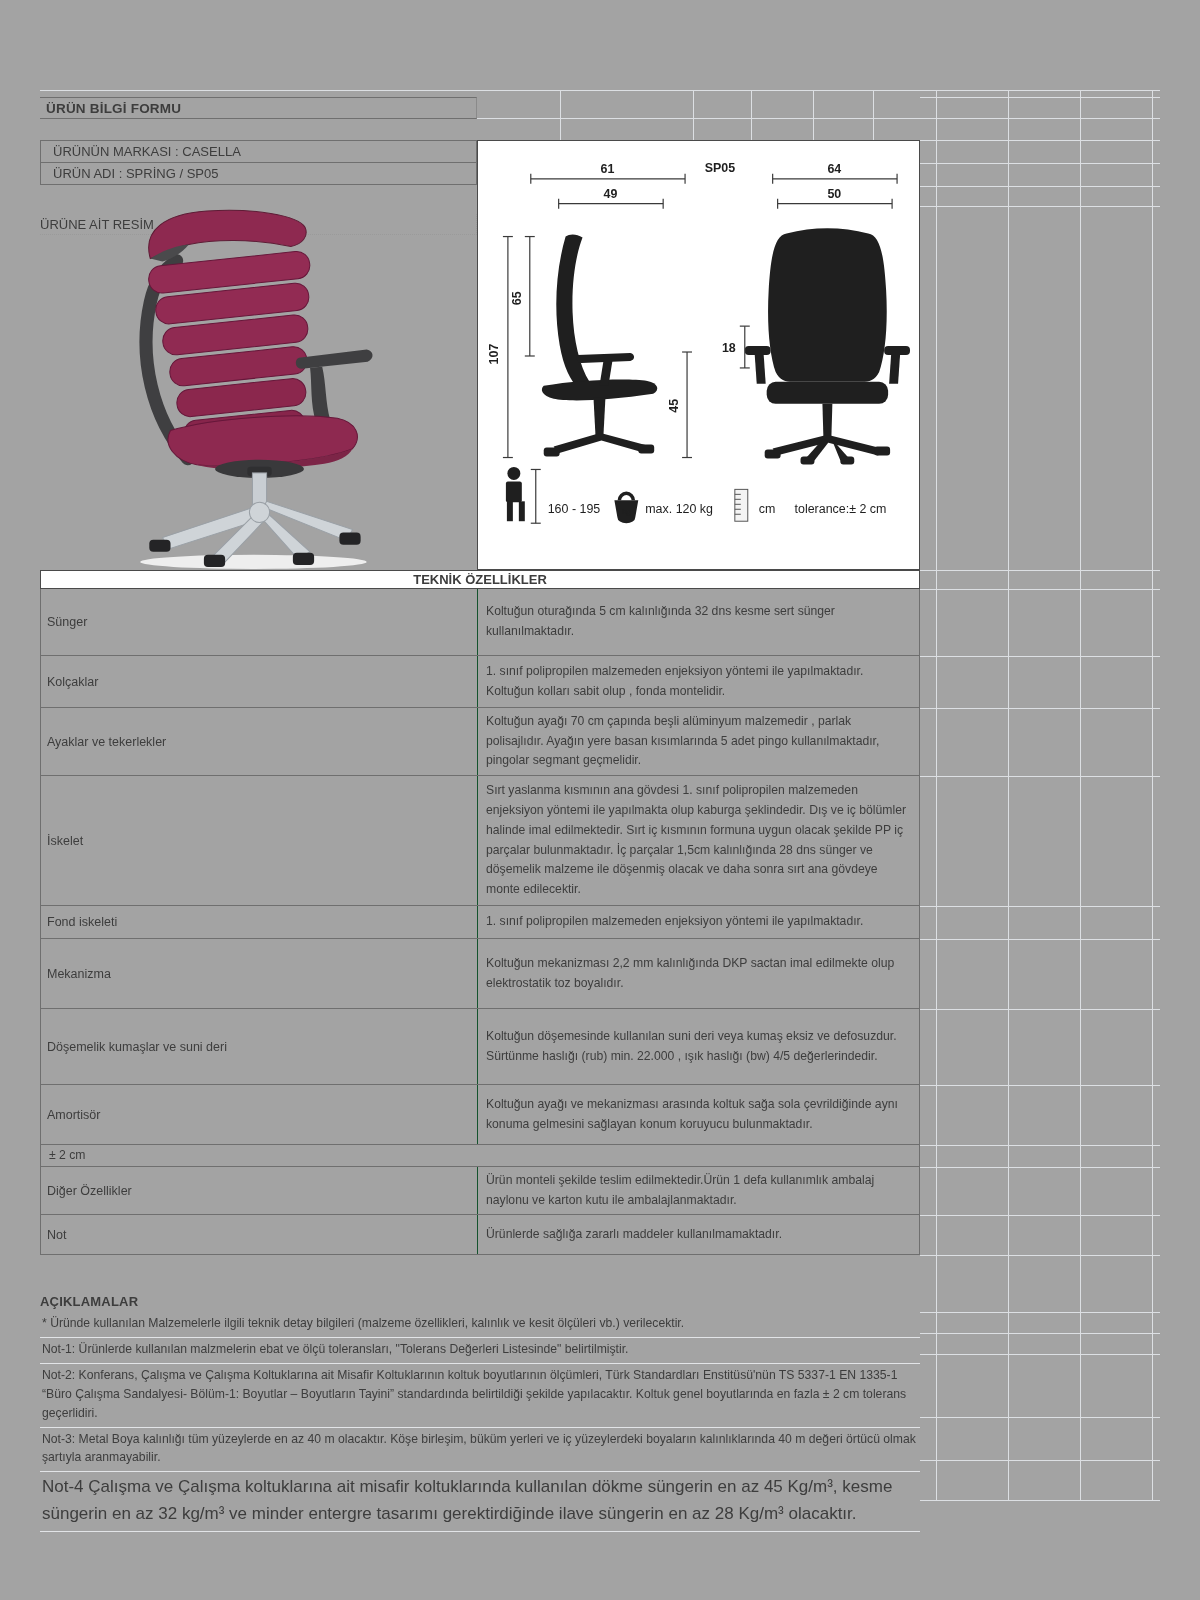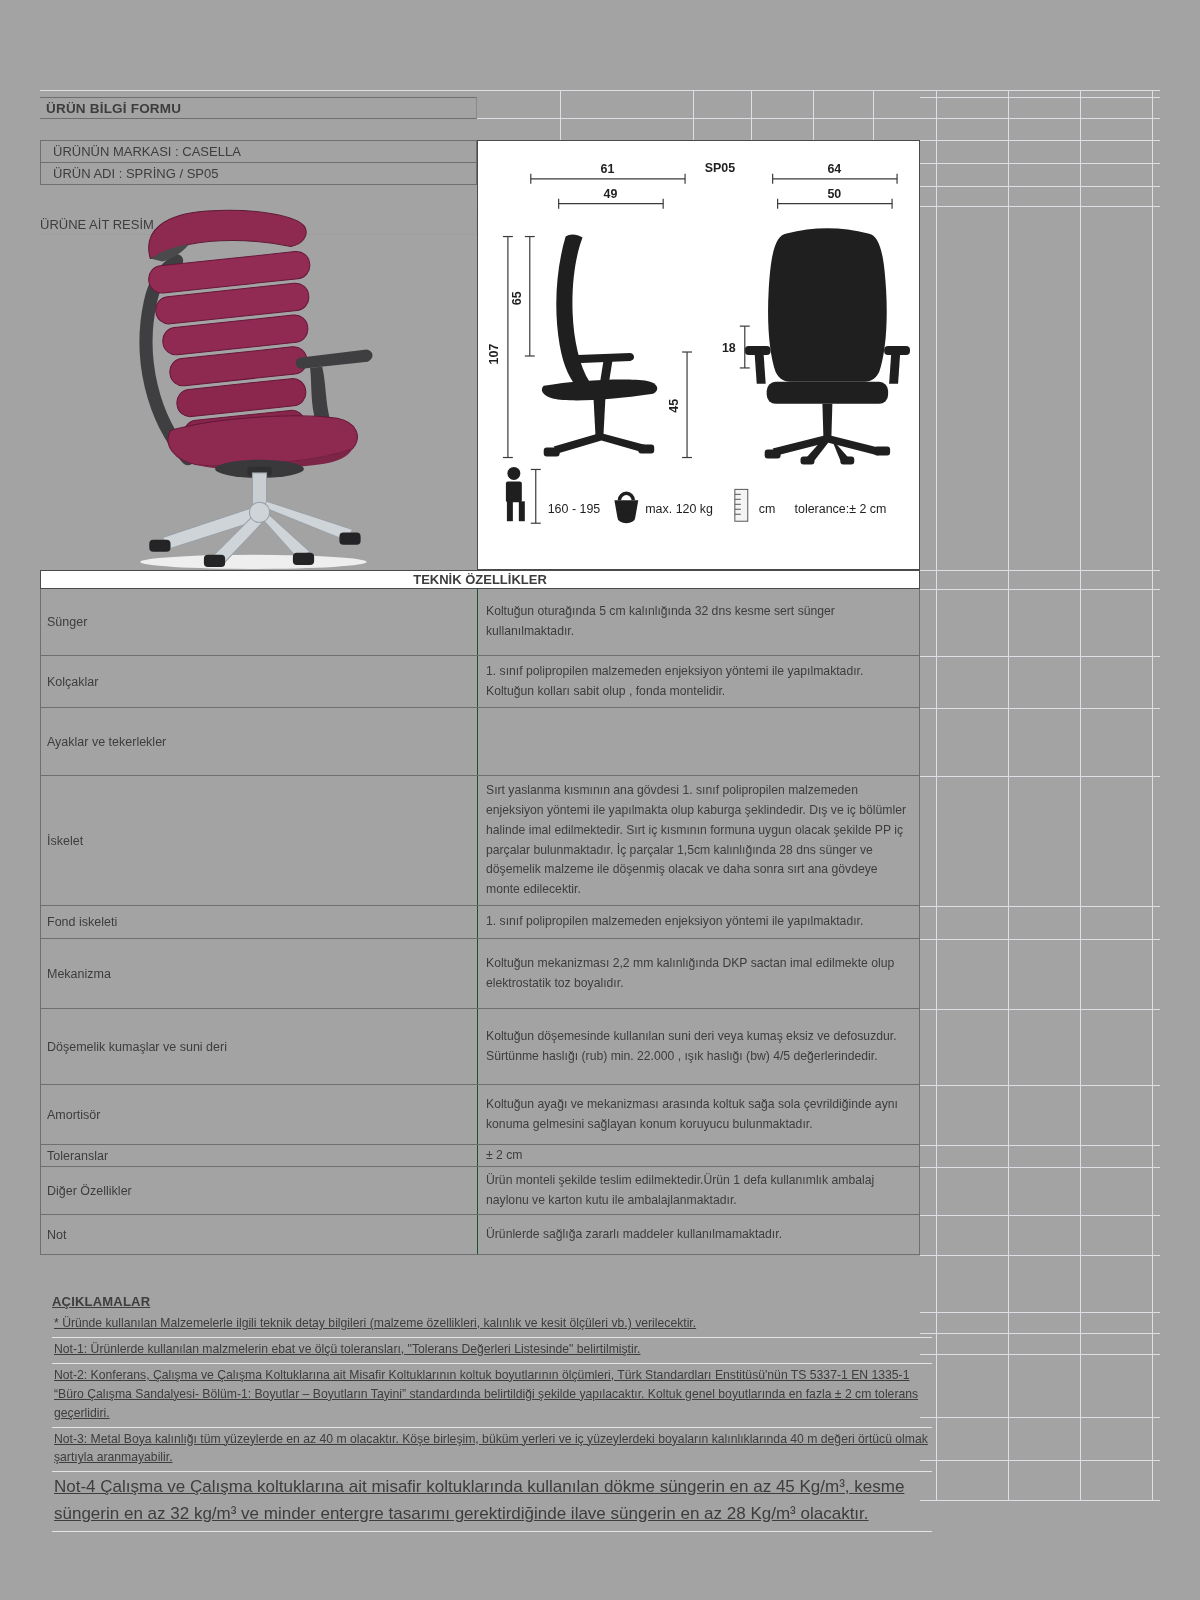--- a/index.html
+++ b/index.html
@@ -53,21 +53,21 @@
   .spec-label {
     width:437px; flex:none; border-right:1px solid #14532d;
     font-size:12.5px; padding:4px 6px; display:flex; align-items:center;
   }
   .spec-value { flex:1; font-size:12.2px; line-height:1.62; padding:3px 8px;
                 display:flex; flex-direction:column; justify-content:center; white-space:pre-line; }
   .r0{height:67px}.r1{height:52px}.r2{height:68px}.r3{height:130px}.r4{height:33px}
   .r5{height:70px}.r6{height:76px}.r7{height:60px}.r8{height:22px}.r9{height:48px}.r10{height:40px}
 
   
-  .notes { position:absolute; left:52px; top:1288px; width:880px;text-decoration:underline; }
+  .notes { position:absolute; left:40px; top:1288px; width:880px; }
   .notes-header { font-size:13px; font-weight:bold; height:24px; padding-top:6px; letter-spacing:.2px; }
   .note-line { font-size:12.2px; line-height:1.55; padding:2px 2px 4px 2px;
                border-bottom:1px solid #e2e4e7; }
   .note-line.small { font-size:17px; }
 </style>
 </head>
 <body>
 
 <div class="sheet">
 
@@ -232,20 +232,21 @@
     <div class="spec-row r0">
         <div class="spec-label">Sünger</div>
         <div class="spec-value">Koltuğun oturağında 5 cm  kalınlığında 32 dns kesme sert sünger kullanılmaktadır.</div>
       </div>
     <div class="spec-row r1">
         <div class="spec-label">Kolçaklar</div>
         <div class="spec-value"> 1. sınıf polipropilen malzemeden enjeksiyon yöntemi ile yapılmaktadır. Koltuğun kolları sabit olup , fonda montelidir.</div>
       </div>
     <div class="spec-row r2">
         <div class="spec-label">Ayaklar ve tekerlekler</div>
+        <div class="spec-value">Koltuğun ayağı  70 cm çapında beşli alüminyum malzemedir , parlak polisajlıdır. Ayağın yere basan kısımlarında  5 adet pingo kullanılmaktadır, pingolar segmant geçmelidir.</div>
       </div>
     <div class="spec-row r3">
         <div class="spec-label">İskelet</div>
         <div class="spec-value">Sırt yaslanma kısmının ana gövdesi  1. sınıf polipropilen malzemeden enjeksiyon yöntemi ile yapılmakta olup kaburga şeklindedir. Dış ve iç bölümler halinde imal edilmektedir. Sırt iç kısmının formuna uygun olacak şekilde PP iç parçalar bulunmaktadır. İç parçalar 1,5cm kalınlığında 28 dns sünger ve döşemelik malzeme ile döşenmiş olacak ve daha sonra sırt ana gövdeye monte edilecektir.</div>
       </div>
     <div class="spec-row r4">
         <div class="spec-label">Fond iskeleti</div>
         <div class="spec-value"> 1. sınıf polipropilen malzemeden enjeksiyon yöntemi ile yapılmaktadır.</div>
       </div>
     <div class="spec-row r5">
@@ -254,21 +255,20 @@
       </div>
     <div class="spec-row r6">
         <div class="spec-label">Döşemelik kumaşlar ve suni deri</div>
         <div class="spec-value">Koltuğun döşemesinde kullanılan suni deri veya kumaş eksiz ve defosuzdur. Sürtünme haslığı (rub) min. 22.000 , ışık haslığı (bw) 4/5 değerlerindedir.</div>
       </div>
     <div class="spec-row r7">
         <div class="spec-label">Amortisör</div>
         <div class="spec-value">Koltuğun ayağı ve mekanizması arasında koltuk sağa sola çevrildiğinde aynı konuma gelmesini sağlayan konum koruyucu bulunmaktadır.</div>
       </div>
     <div class="spec-row r8">
-        <div class="spec-label">Toleranslar</div>
         <div class="spec-value">± 2 cm</div>
       </div>
     <div class="spec-row r9">
         <div class="spec-label">Diğer Özellikler</div>
         <div class="spec-value">Ürün monteli şekilde teslim edilmektedir.Ürün 1 defa kullanımlık ambalaj naylonu ve karton kutu ile ambalajlanmaktadır.</div>
       </div>
     <div class="spec-row r10">
         <div class="spec-label">Not</div>
         <div class="spec-value">Ürünlerde sağlığa zararlı maddeler kullanılmamaktadır.</div>
       </div>

